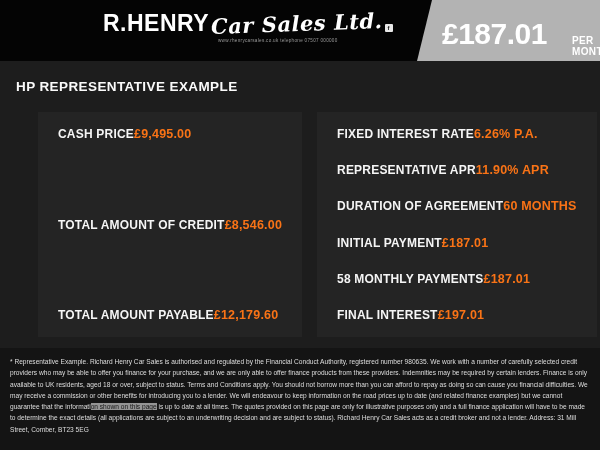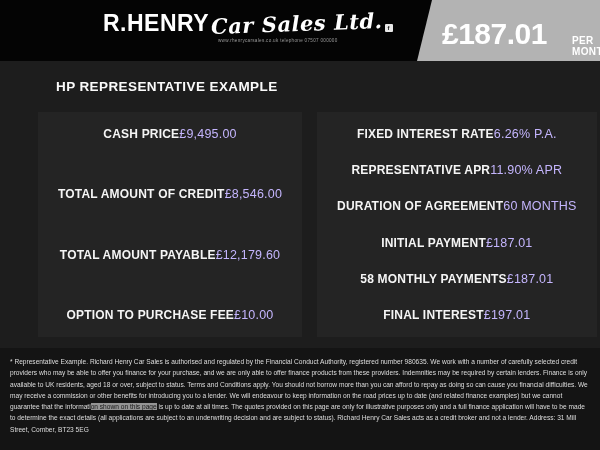--- a/index.html
+++ b/index.html
@@ -16,28 +16,28 @@
   .logo-badge { display:inline-block; width:8px; height:8px; background:#e8e8e8; color:#111; font-size:6px; font-weight:700; text-align:center; line-height:8px; border-radius:1px; margin-left:2px; transform:translateY(-1px); }
   .logo-tagline { font-size:4.6px; color:#9a9a9a; letter-spacing:0.3px; text-align:center; margin-top:1px; padding-left:60px; }
 
   .banner { position:absolute; top:0; right:0; width:192px; height:61px; background:#b3b3b3;
             clip-path:polygon(24px 0, 100% 0, 100% 100%, 9px 100%);
             display:flex; align-items:baseline; padding:17px 0 0 34px; }
   .banner-amount { font-size:30px; font-weight:700; color:#fff; letter-spacing:-0.5px; }
   .banner-per { font-size:10px; font-weight:700; color:#fff; margin-left:25px; letter-spacing:0.4px; }
 
   
-  .section-title { position:absolute; top:79px; left:16px; font-size:13.5px; font-weight:700; color:#fafafa; letter-spacing:0.4px;margin-left:40px; }
+  .section-title { position:absolute; top:79px; left:16px; font-size:13.5px; font-weight:700; color:#fafafa; letter-spacing:0.4px; }
 
   
   .panels { position:absolute; top:112px; left:38px; width:524px; height:225px; display:flex; gap:15px; }
   .panel { flex:1; background:#242424; padding:15px 20px; display:flex; flex-direction:column; justify-content:space-between; }
-  .frow { display:flex; justify-content:center; align-items:center; }
+  .frow { display:flex; justify-content:flex-start; align-items:center; }
   .flabel { font-size:12px; font-weight:700; color:#f5f5f5; letter-spacing:0.2px; white-space:nowrap; }
-  .fvalue { font-size:12.5px; font-weight:400; color:#c4b5fd; letter-spacing:0.2px; white-space:nowrap; }
+  .fvalue { font-size:12.5px; font-weight:700; color:#f97316; letter-spacing:0.2px; white-space:nowrap; }
 
   
   .footer { position:absolute; top:348px; left:0; width:600px; height:102px; background:#141414; padding:8px 10px; }
   .disclaimer { font-size:6.6px; line-height:11.3px; color:#dedede; width:580px; font-weight:400; }
   .hl { background:#949494; color:#161616; }
 </style>
 </head>
 <body>
 
 <div class="page">
@@ -66,24 +66,20 @@
         <span class="fvalue">£9,495.00</span>
       </div>
       <div class="frow">
         <span class="flabel">TOTAL AMOUNT OF CREDIT</span>
         <span class="fvalue">£8,546.00</span>
       </div>
       <div class="frow">
         <span class="flabel">TOTAL AMOUNT PAYABLE</span>
         <span class="fvalue">£12,179.60</span>
       </div>
-      <div class="frow">
-        <span class="flabel">OPTION TO PURCHASE FEE</span>
-        <span class="fvalue">£10.00</span>
-      </div>
     </div>
 
     <div class="panel">
       <div class="frow">
         <span class="flabel">FIXED INTEREST RATE</span>
         <span class="fvalue">6.26% P.A.</span>
       </div>
       <div class="frow">
         <span class="flabel">REPRESENTATIVE APR</span>
         <span class="fvalue">11.90% APR</span>

